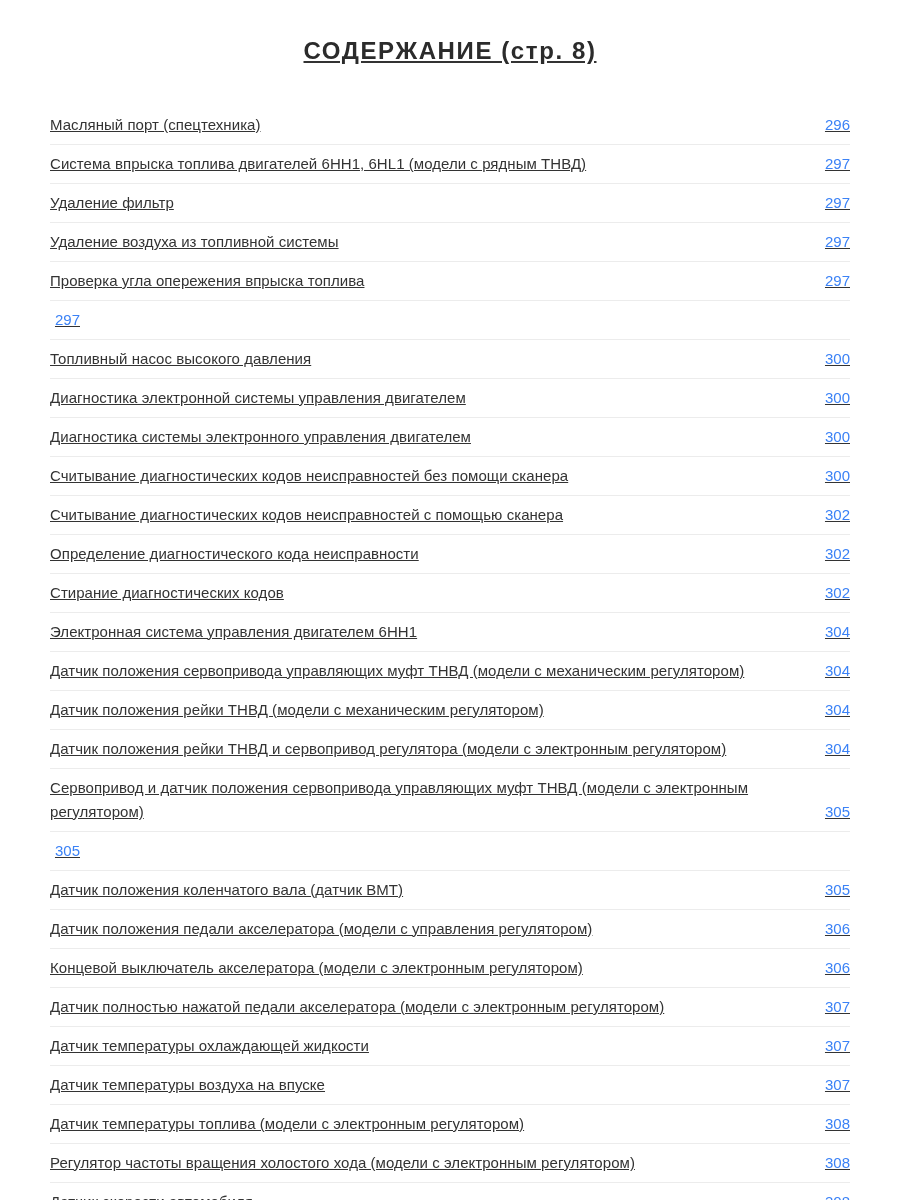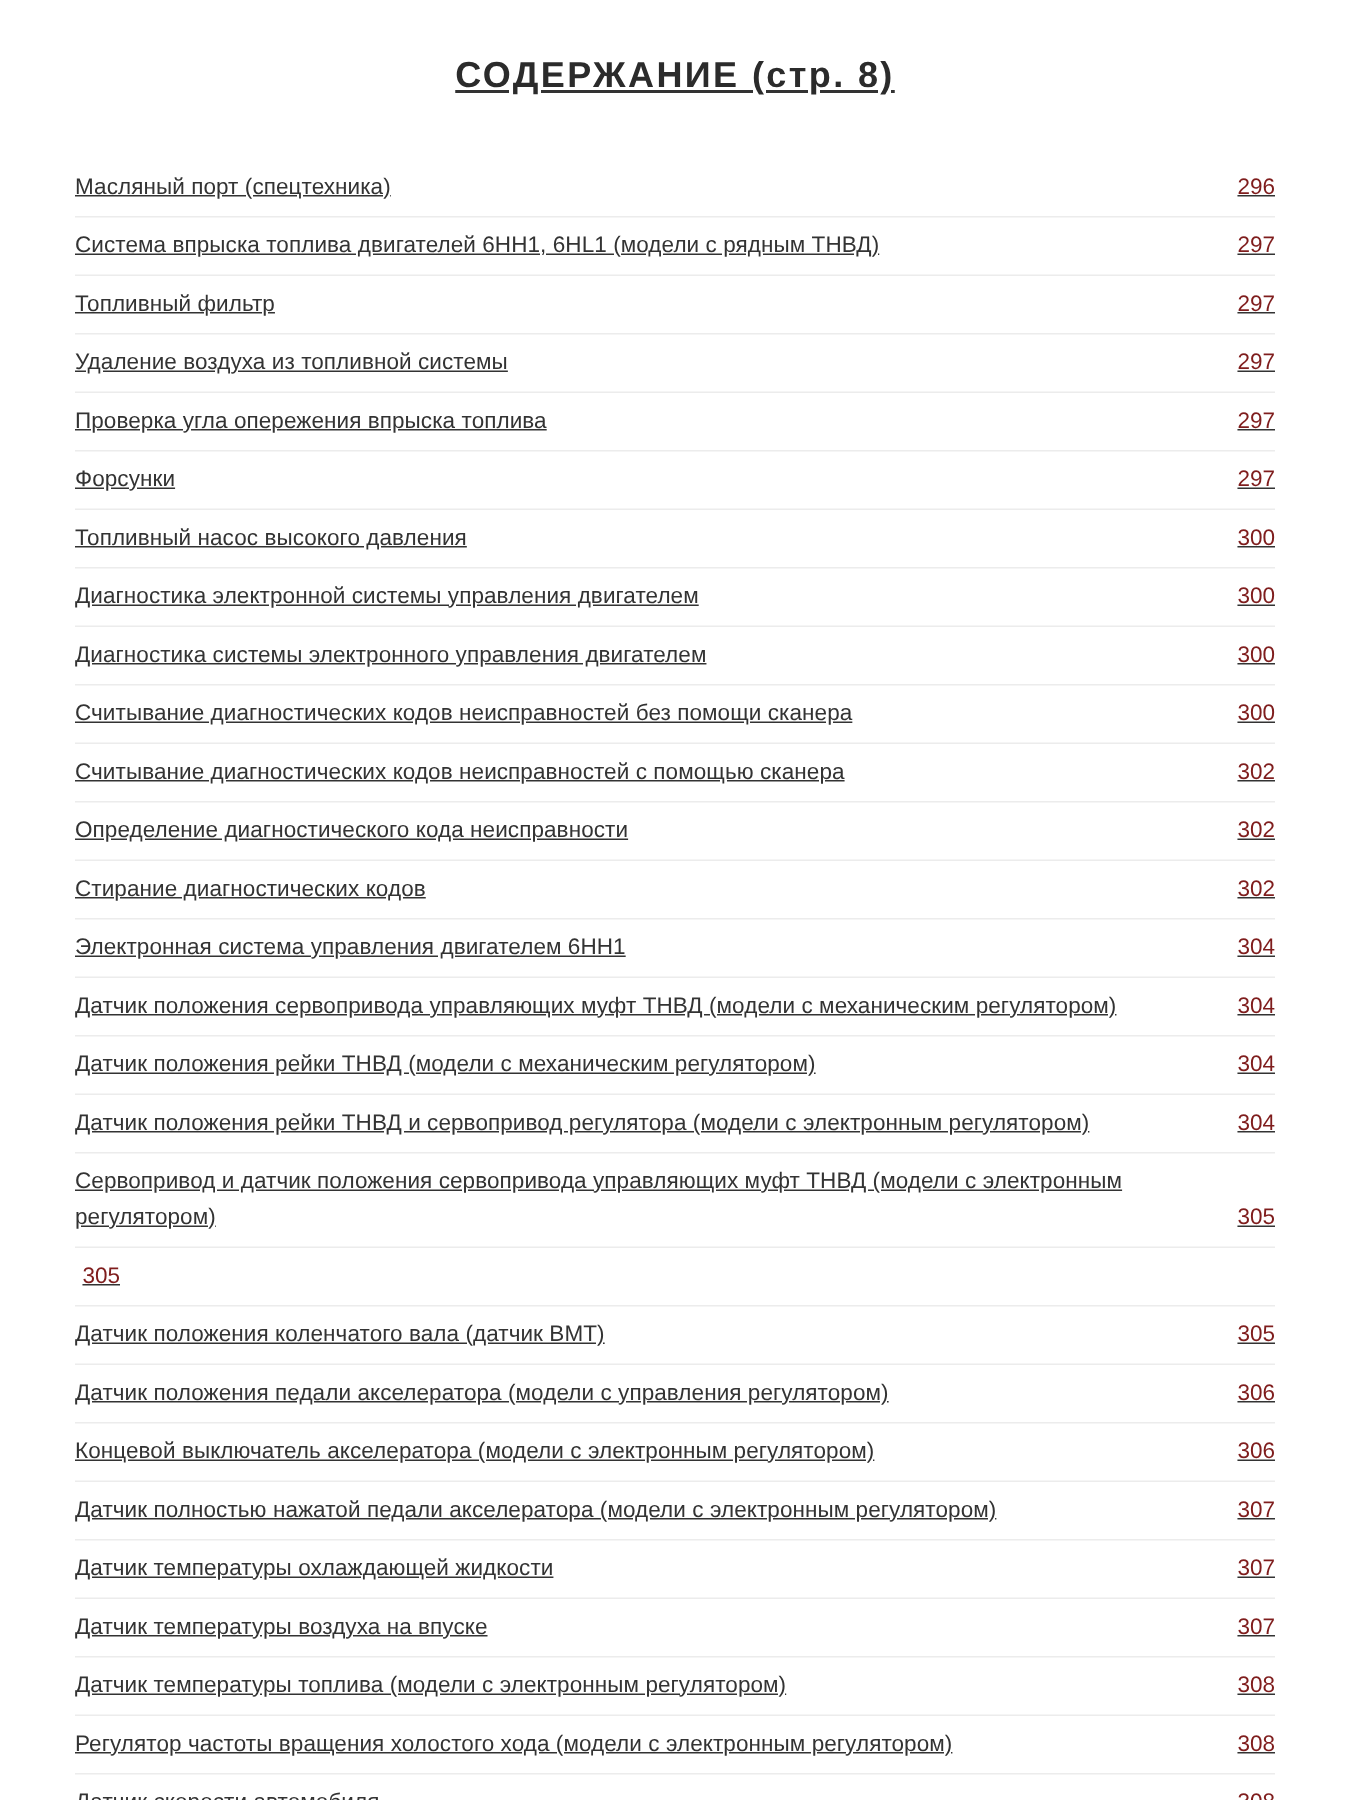--- a/index.html
+++ b/index.html
@@ -58,21 +58,21 @@
   .toc-title {
     font-size: 15px;
     line-height: 24px;
     color: #333333;
     flex: 1 1 auto;
     letter-spacing: 0.05px;
   }
   .toc-page {
     font-size: 15px;
     line-height: 24px;
-    color: #7f1d1d;
+    color: #3b82f6;
     flex: 0 0 auto;
     min-width: 30px;
     text-align: right;
     white-space: nowrap;
   }
 </style>
 </head>
 <body>
 
 <div class="page">
@@ -84,33 +84,32 @@
   <div class="toc">
       <div class="toc-row">
         <div class="toc-title">Масляный порт (спецтехника)</div>
         <div class="toc-page">296</div>
       </div>
       <div class="toc-row">
         <div class="toc-title">Система впрыска топлива двигателей 6HH1, 6HL1 (модели с рядным ТНВД)</div>
         <div class="toc-page">297</div>
       </div>
       <div class="toc-row">
-        <div class="toc-title">Топливный фильтр</div>
+        <div class="toc-title">Удаление фильтр</div>
         <div class="toc-page">297</div>
       </div>
       <div class="toc-row">
         <div class="toc-title">Удаление воздуха из топливной системы</div>
         <div class="toc-page">297</div>
       </div>
       <div class="toc-row">
         <div class="toc-title">Проверка угла опережения впрыска топлива</div>
         <div class="toc-page">297</div>
       </div>
       <div class="toc-row">
-        <div class="toc-title">Форсунки</div>
         <div class="toc-page">297</div>
       </div>
       <div class="toc-row">
         <div class="toc-title">Топливный насос высокого давления</div>
         <div class="toc-page">300</div>
       </div>
       <div class="toc-row">
         <div class="toc-title">Диагностика электронной системы управления двигателем</div>
         <div class="toc-page">300</div>
       </div>

